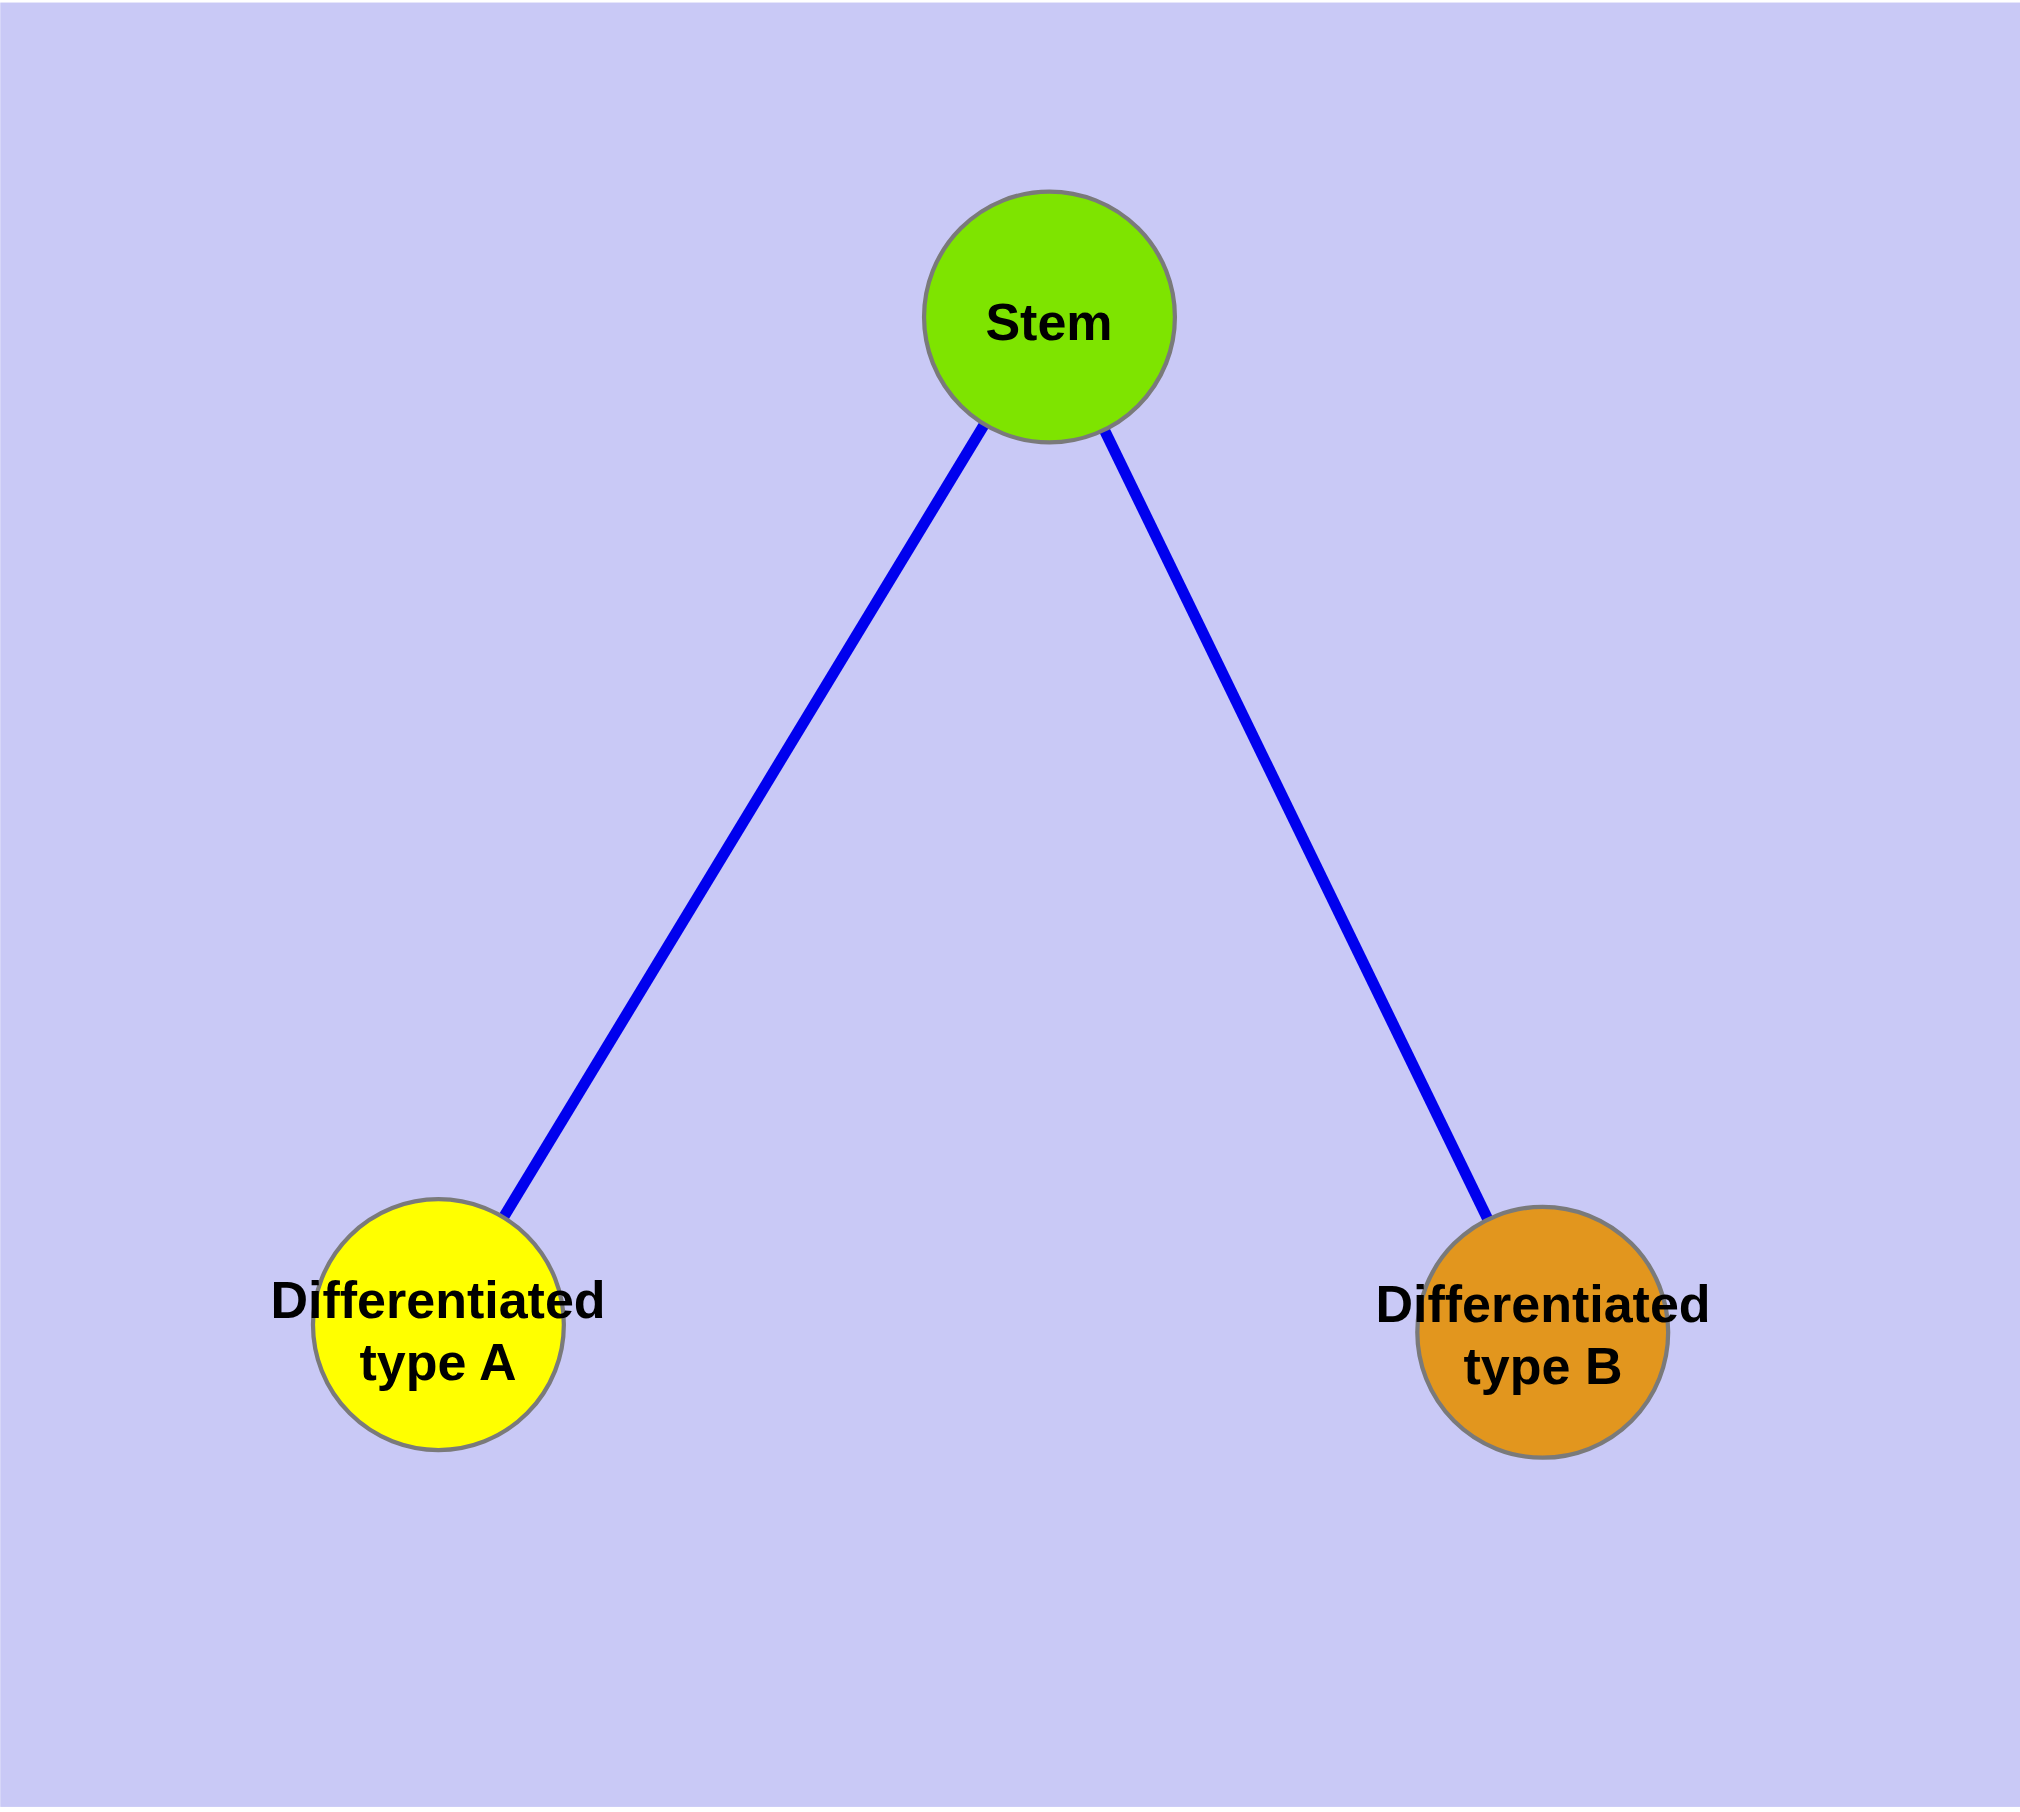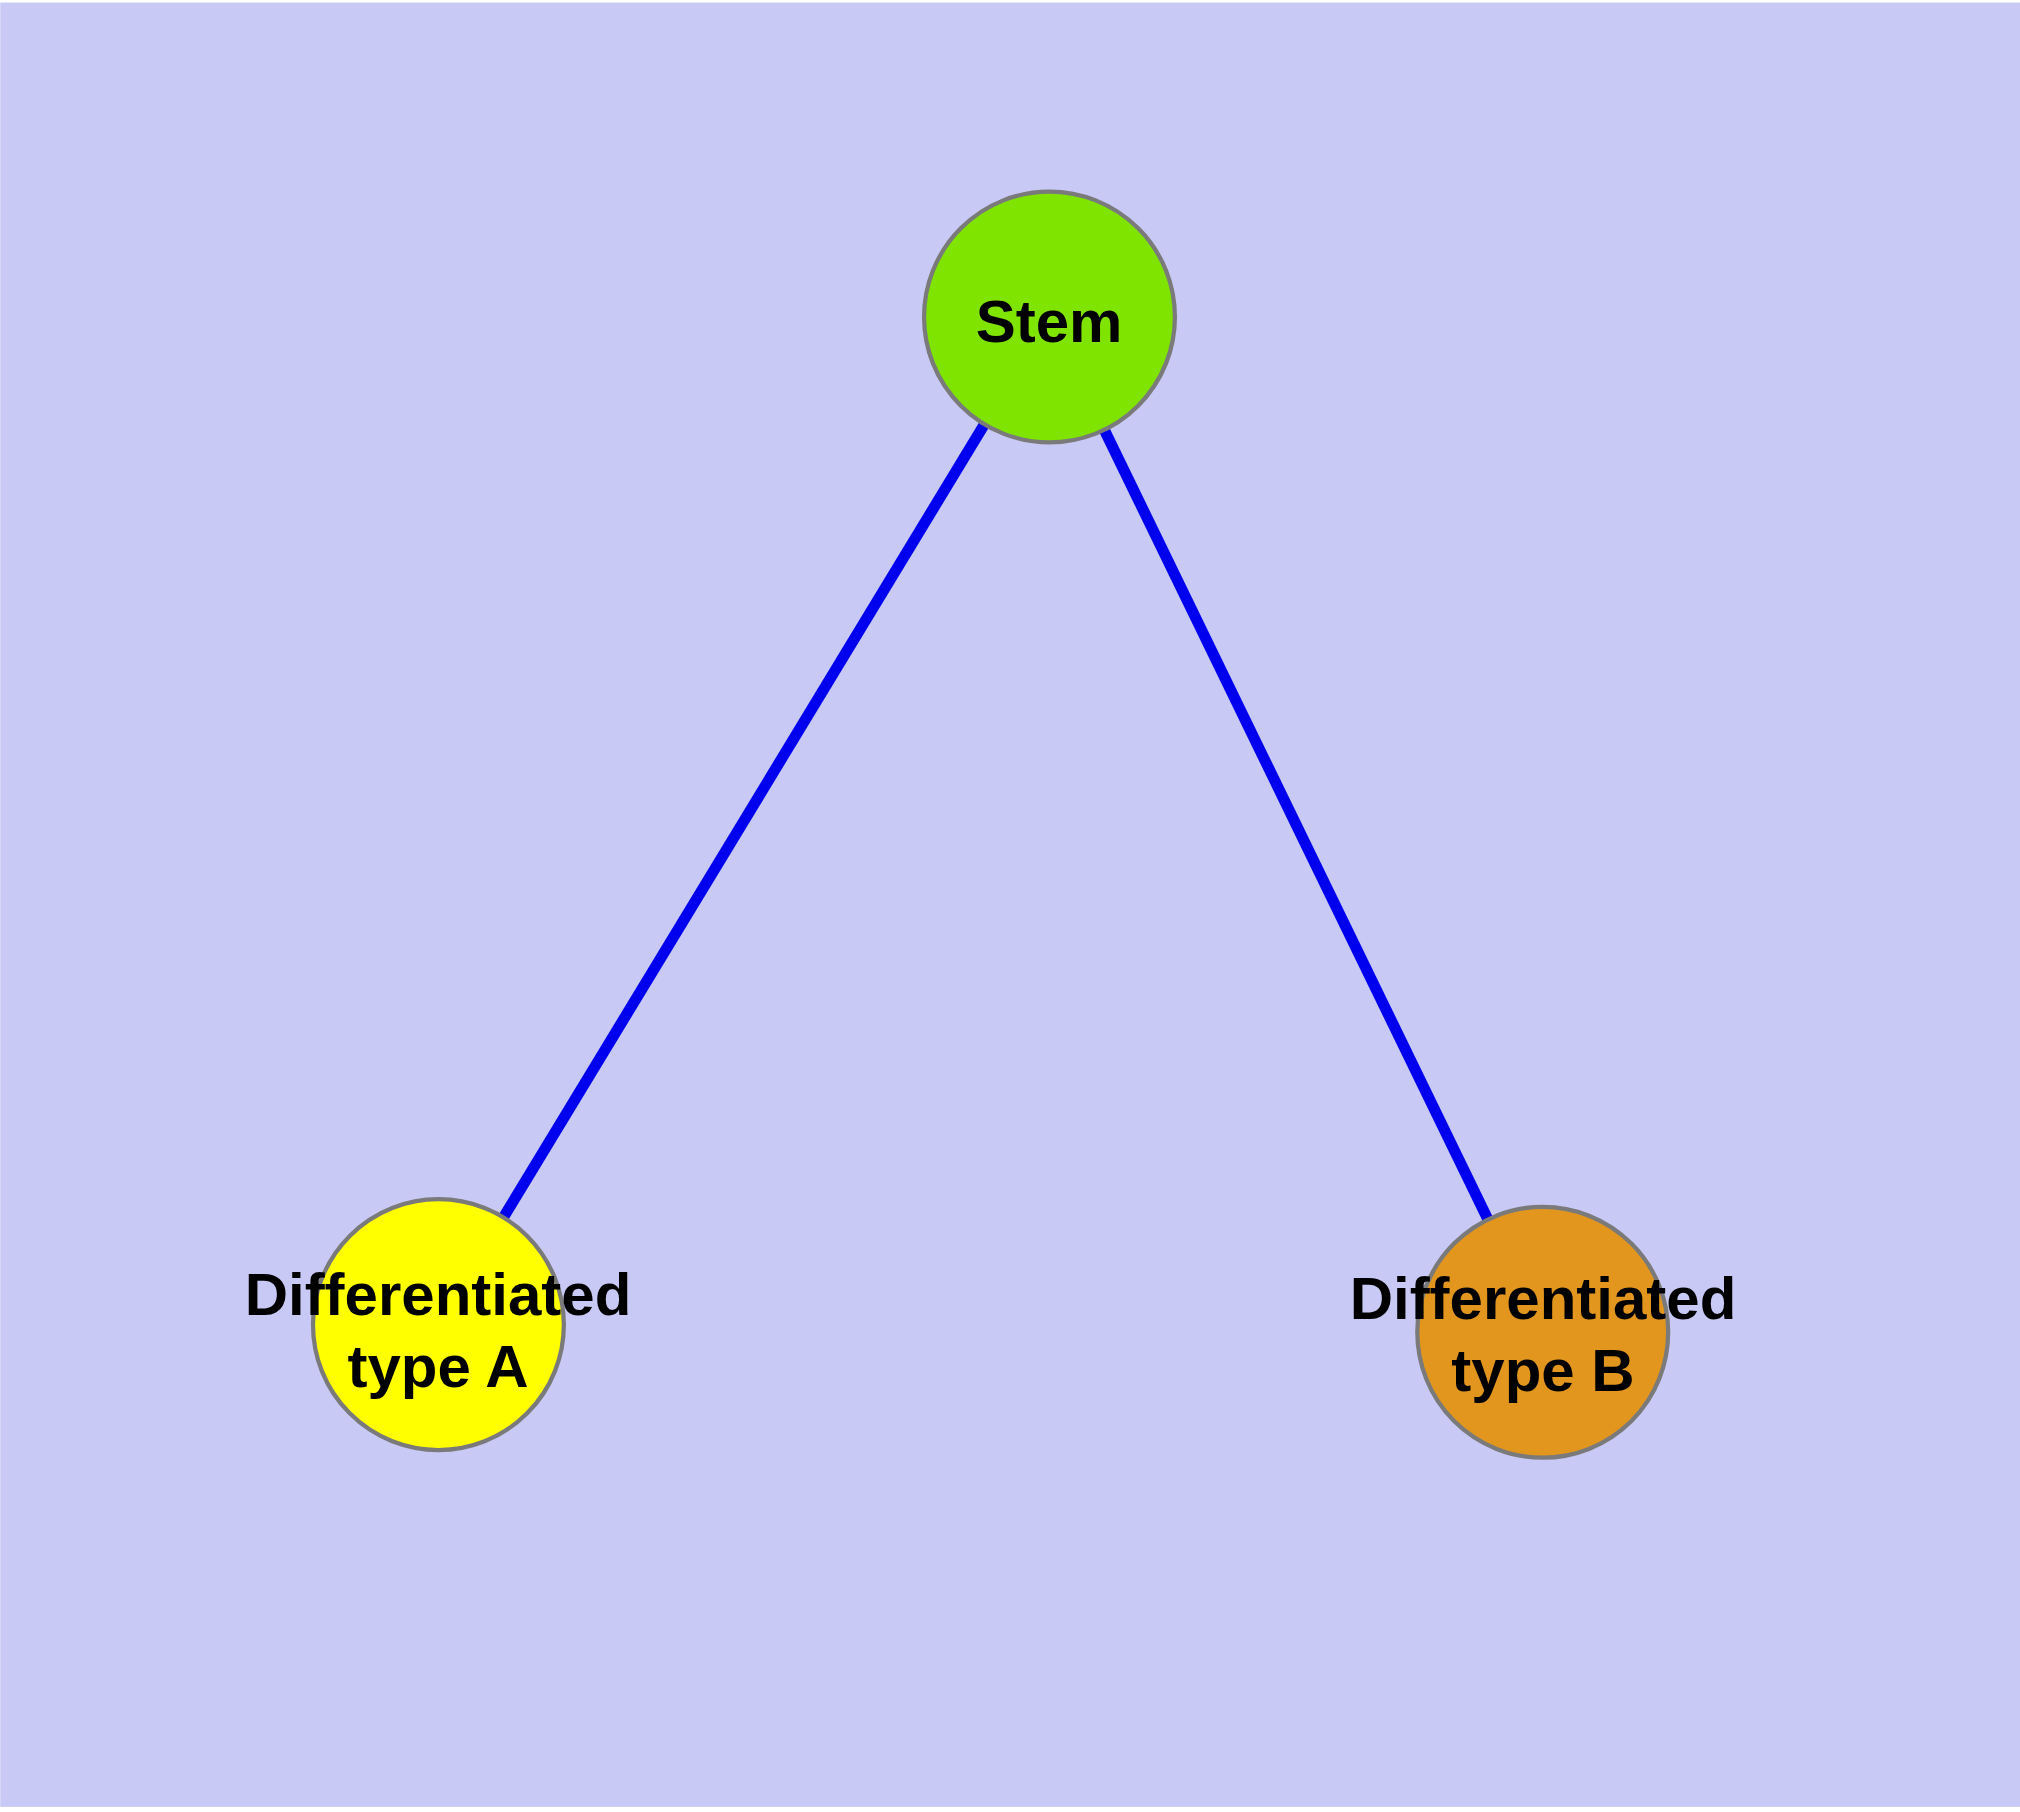--- a/index.html
+++ b/index.html
@@ -20,21 +20,21 @@
   .diagram-svg {
     position: absolute;
     left: 0;
     top: 0;
     display: block;
   }
   .node-label {
     position: absolute;
     transform: translate(-50%, -50%);
     font-weight: 700;
-    font-size: 60px;
+    font-size: 52px;
     line-height: 1.2;
     color: #000000;
     text-align: center;
     white-space: pre-line;
     letter-spacing: 0;
     pointer-events: none;
   }
   .label-stem   { left: 1049px; top: 322px;  }
   .label-type-a { left: 438px;  top: 1331px; }
   .label-type-b { left: 1543px; top: 1335px; }

